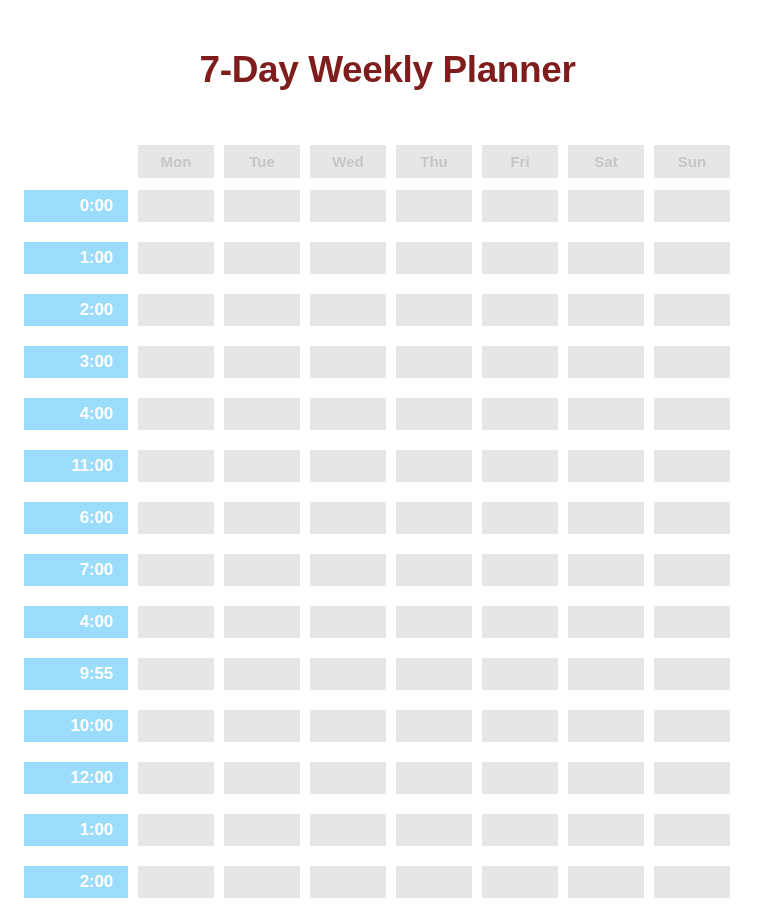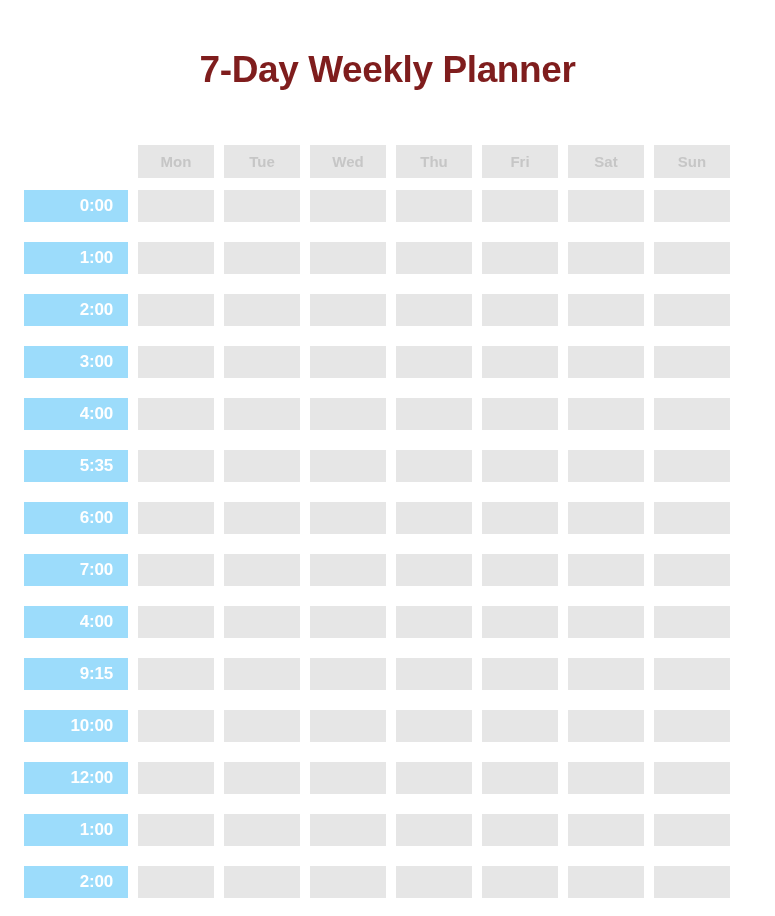--- a/index.html
+++ b/index.html
@@ -167,21 +167,21 @@
           <div class="time-label">4:00</div>
           <div class="slot"></div>
           <div class="slot"></div>
           <div class="slot"></div>
           <div class="slot"></div>
           <div class="slot"></div>
           <div class="slot"></div>
           <div class="slot"></div>
         </div>
         <div class="time-row">
-          <div class="time-label">5:35</div>
+          <div class="time-label">11:00</div>
           <div class="slot"></div>
           <div class="slot"></div>
           <div class="slot"></div>
           <div class="slot"></div>
           <div class="slot"></div>
           <div class="slot"></div>
           <div class="slot"></div>
         </div>
         <div class="time-row">
           <div class="time-label">6:00</div>
@@ -207,21 +207,21 @@
           <div class="time-label">4:00</div>
           <div class="slot"></div>
           <div class="slot"></div>
           <div class="slot"></div>
           <div class="slot"></div>
           <div class="slot"></div>
           <div class="slot"></div>
           <div class="slot"></div>
         </div>
         <div class="time-row">
-          <div class="time-label">9:15</div>
+          <div class="time-label">9:55</div>
           <div class="slot"></div>
           <div class="slot"></div>
           <div class="slot"></div>
           <div class="slot"></div>
           <div class="slot"></div>
           <div class="slot"></div>
           <div class="slot"></div>
         </div>
         <div class="time-row">
           <div class="time-label">10:00</div>

